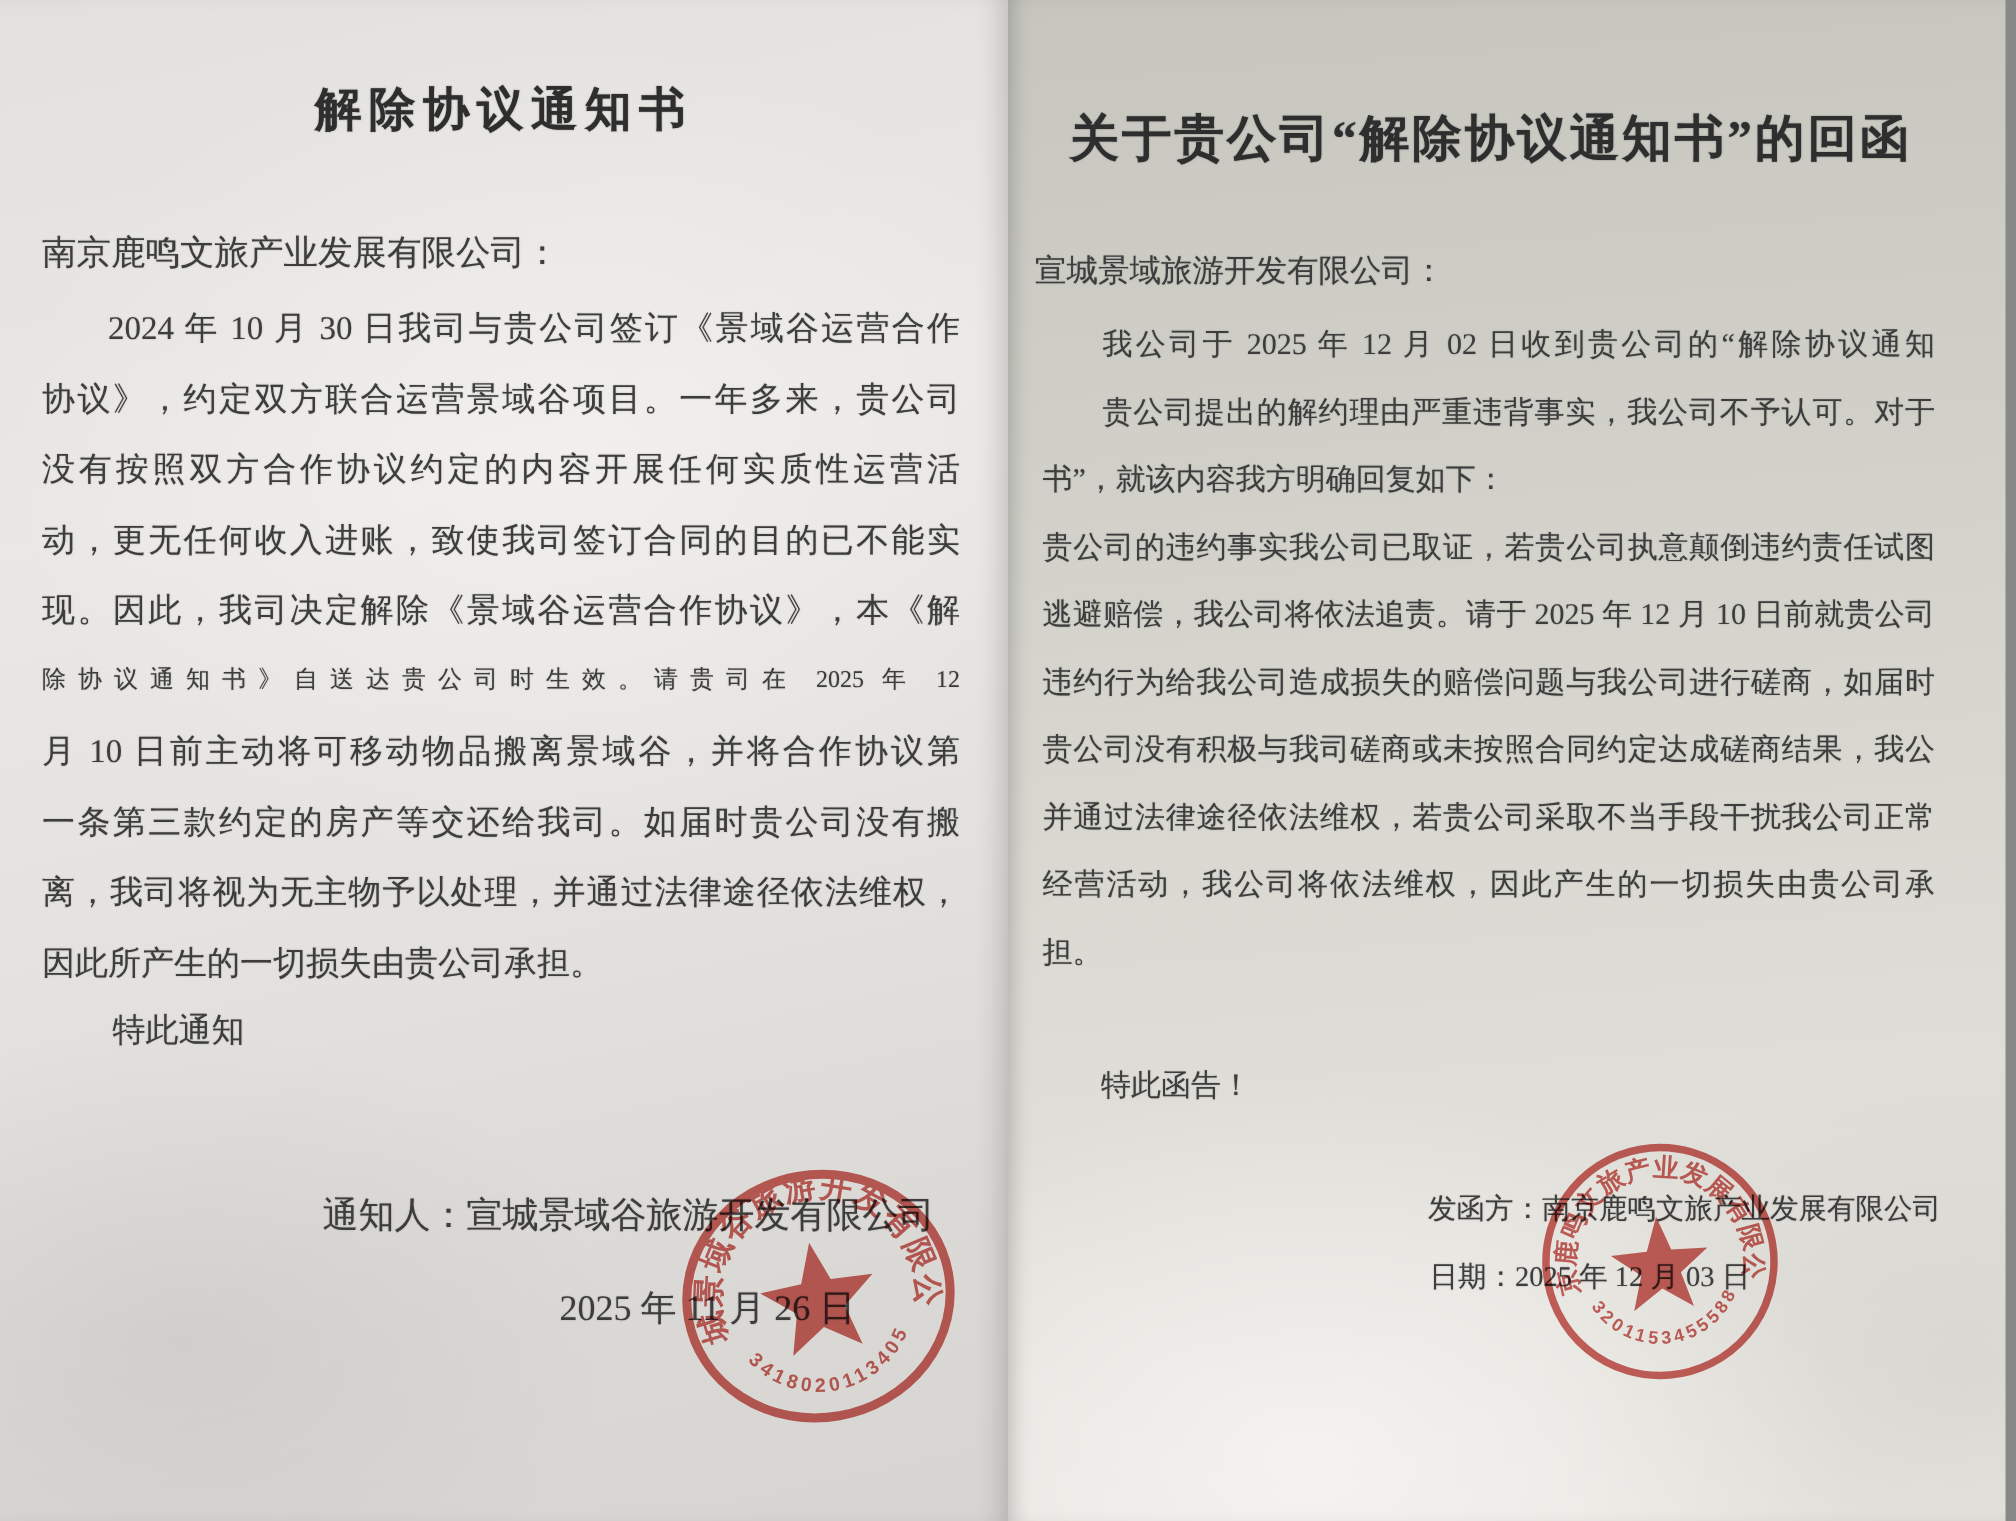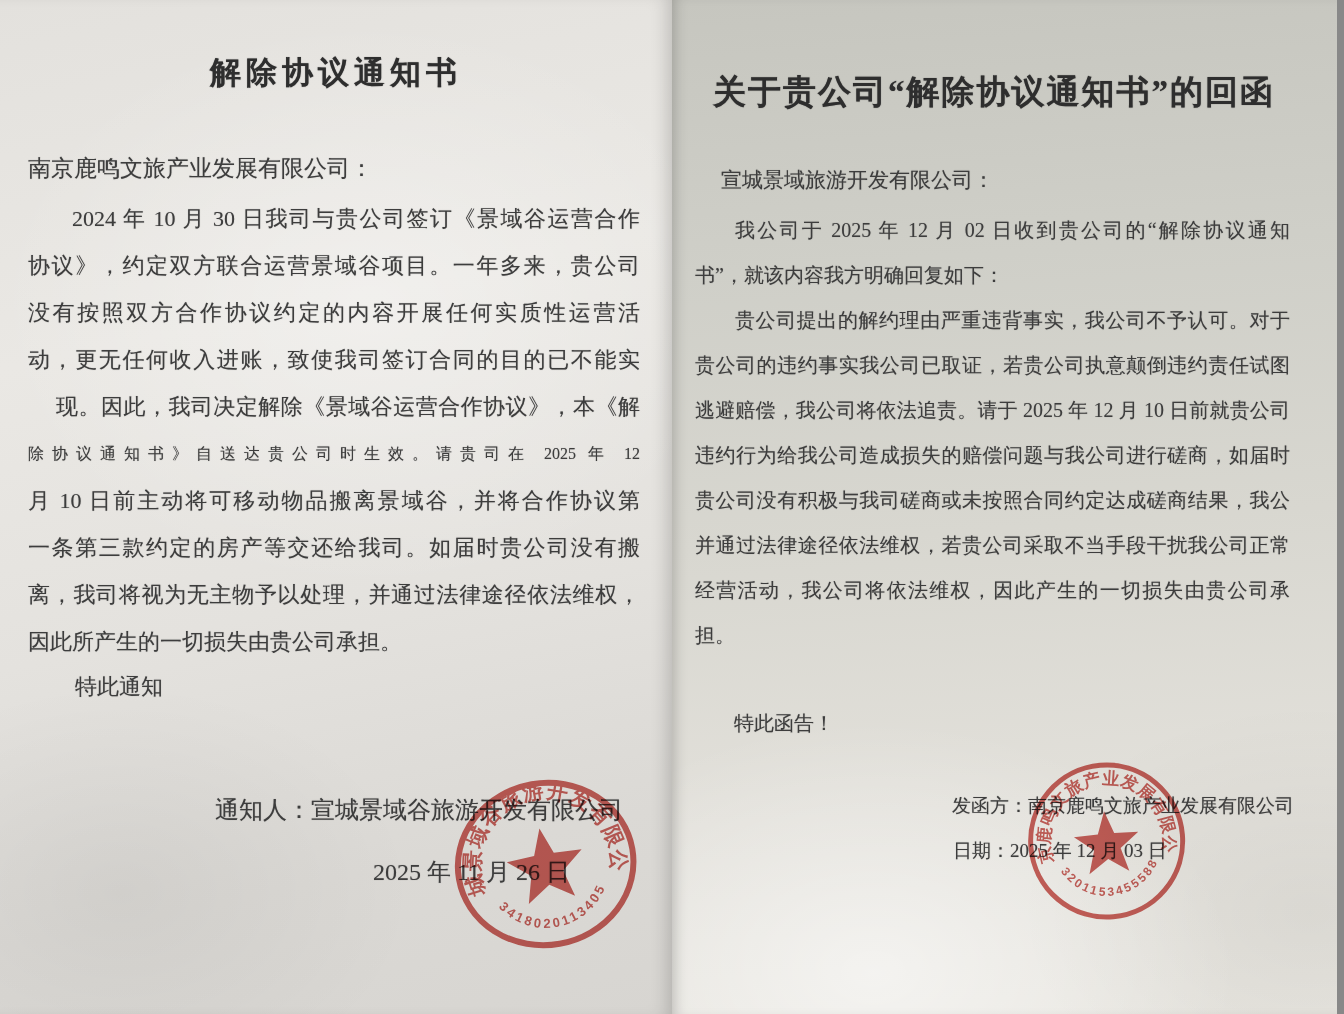--- a/index.html
+++ b/index.html
@@ -48,21 +48,21 @@
 
     <div class="txt doc-title" style="top:52px;font-size:31px;letter-spacing:5px;">解除协议通知书</div>
 
     <div class="txt" style="top:153px;left:28px;font-size:23px;">南京鹿鸣文旅产业发展有限公司：</div>
 
     <div class="body-block" style="top:195px;left:28px;width:612px;">
       <span class="bline indent" style="font-size:22px;line-height:47px;">2024 年 10 月 30 日我司与贵公司签订《景域谷运营合作</span>
       <span class="bline" style="font-size:22px;line-height:47px;">协议》，约定双方联合运营景域谷项目。一年多来，贵公司</span>
       <span class="bline" style="font-size:22px;line-height:47px;">没有按照双方合作协议约定的内容开展任何实质性运营活</span>
       <span class="bline" style="font-size:22px;line-height:47px;">动，更无任何收入进账，致使我司签订合同的目的已不能实</span>
-      <span class="bline" style="font-size:22px;line-height:47px;margin-left:28px;">现。因此，我司决定解除《景域谷运营合作协议》，本《解</span>
+      <span class="bline" style="font-size:22px;line-height:47px;">现。因此，我司决定解除《景域谷运营合作协议》，本《解</span>
       <span class="bline" style="font-size:16px;line-height:47px;">除协议通知书》自送达贵公司时生效。请贵司在 2025 年 12</span>
       <span class="bline" style="font-size:22px;line-height:47px;">月 10 日前主动将可移动物品搬离景域谷，并将合作协议第</span>
       <span class="bline" style="font-size:22px;line-height:47px;">一条第三款约定的房产等交还给我司。如届时贵公司没有搬</span>
       <span class="bline" style="font-size:22px;line-height:47px;">离，我司将视为无主物予以处理，并通过法律途径依法维权，</span>
       <span class="bline no-stretch" style="font-size:22px;line-height:47px;">因此所产生的一切损失由贵公司承担。</span>
     </div>
 
     <div class="txt" style="top:672px;left:75px;font-size:22px;">特此通知</div>
 
     <div class="txt" style="top:794px;left:215px;font-size:24px;">通知人：宣城景域谷旅游开发有限公司</div>
@@ -82,26 +82,26 @@
       <text font-size="13" fill="#c4423c">
         <textPath href="#lsp-num" startOffset="50%" text-anchor="middle" textLength="128" lengthAdjust="spacing">3418020113405</textPath>
       </text>
     </svg>
   </div>
 
   <div class="page" id="page-right">
 
     <div class="txt doc-title" style="top:70px;font-size:33px;letter-spacing:2px;transform:translateX(-14px);">关于贵公司“解除协议通知书”的回函</div>
 
-    <div class="txt" style="top:166px;left:18px;font-size:21px;margin-left:31px;">宣城景域旅游开发有限公司：</div>
+    <div class="txt" style="top:166px;left:18px;font-size:21px;">宣城景域旅游开发有限公司：</div>
 
     <div class="body-block" style="top:208px;left:23px;width:595px;">
       <span class="bline indent" style="font-size:20px;line-height:45px;">我公司于 2025 年 12 月 02 日收到贵公司的“解除协议通知</span>
+      <span class="bline indent" style="font-size:20px;line-height:45px;">贵公司提出的解约理由严重违背事实，我公司不予认可。对于</span>
       <span class="bline no-stretch" style="font-size:20px;line-height:45px;">书”，就该内容我方明确回复如下：</span>
-      <span class="bline indent" style="font-size:20px;line-height:45px;">贵公司提出的解约理由严重违背事实，我公司不予认可。对于</span>
       <span class="bline" style="font-size:20px;line-height:45px;">贵公司的违约事实我公司已取证，若贵公司执意颠倒违约责任试图</span>
       <span class="bline" style="font-size:20px;line-height:45px;">逃避赔偿，我公司将依法追责。请于 2025 年 12 月 10 日前就贵公司</span>
       <span class="bline" style="font-size:20px;line-height:45px;">违约行为给我公司造成损失的赔偿问题与我公司进行磋商，如届时</span>
       <span class="bline" style="font-size:20px;line-height:45px;">贵公司没有积极与我司磋商或未按照合同约定达成磋商结果，我公</span>
       <span class="bline" style="font-size:20px;line-height:45px;">并通过法律途径依法维权，若贵公司采取不当手段干扰我公司正常</span>
       <span class="bline" style="font-size:20px;line-height:45px;">经营活动，我公司将依法维权，因此产生的一切损失由贵公司承</span>
       <span class="bline no-stretch" style="font-size:20px;line-height:45px;">担。</span>
     </div>
 
     <div class="txt" style="top:710px;left:62px;font-size:20px;">特此函告！</div>

